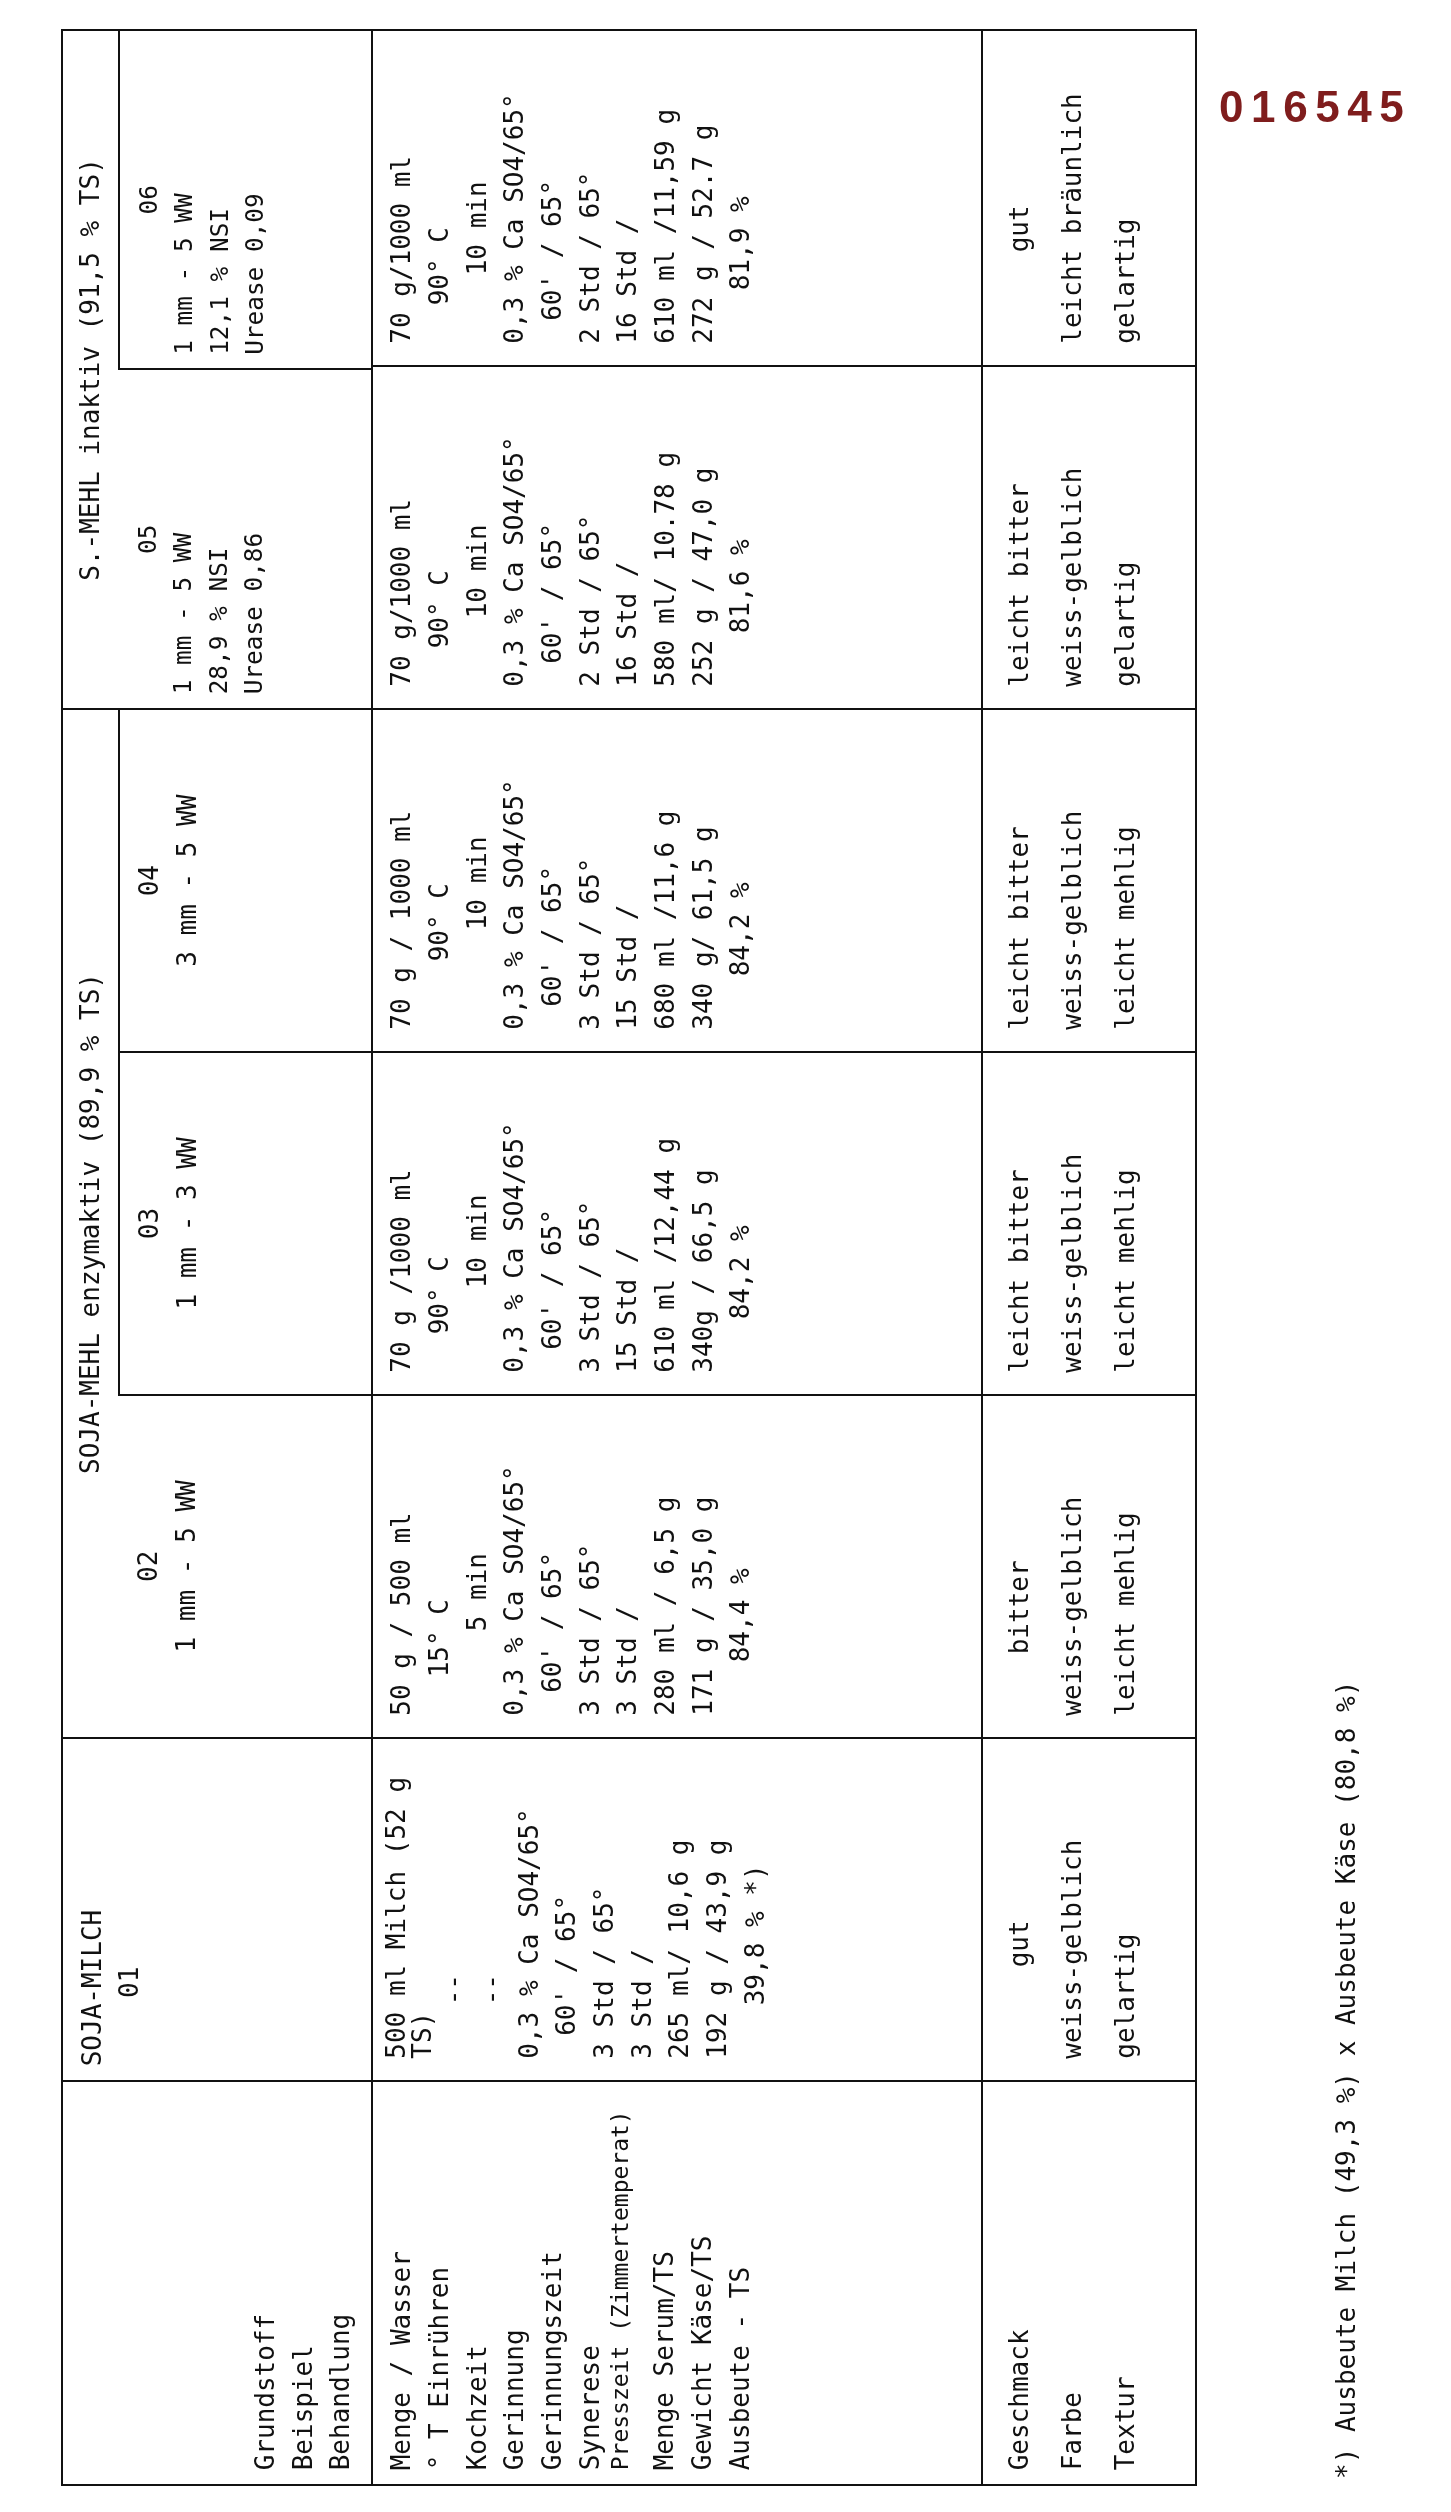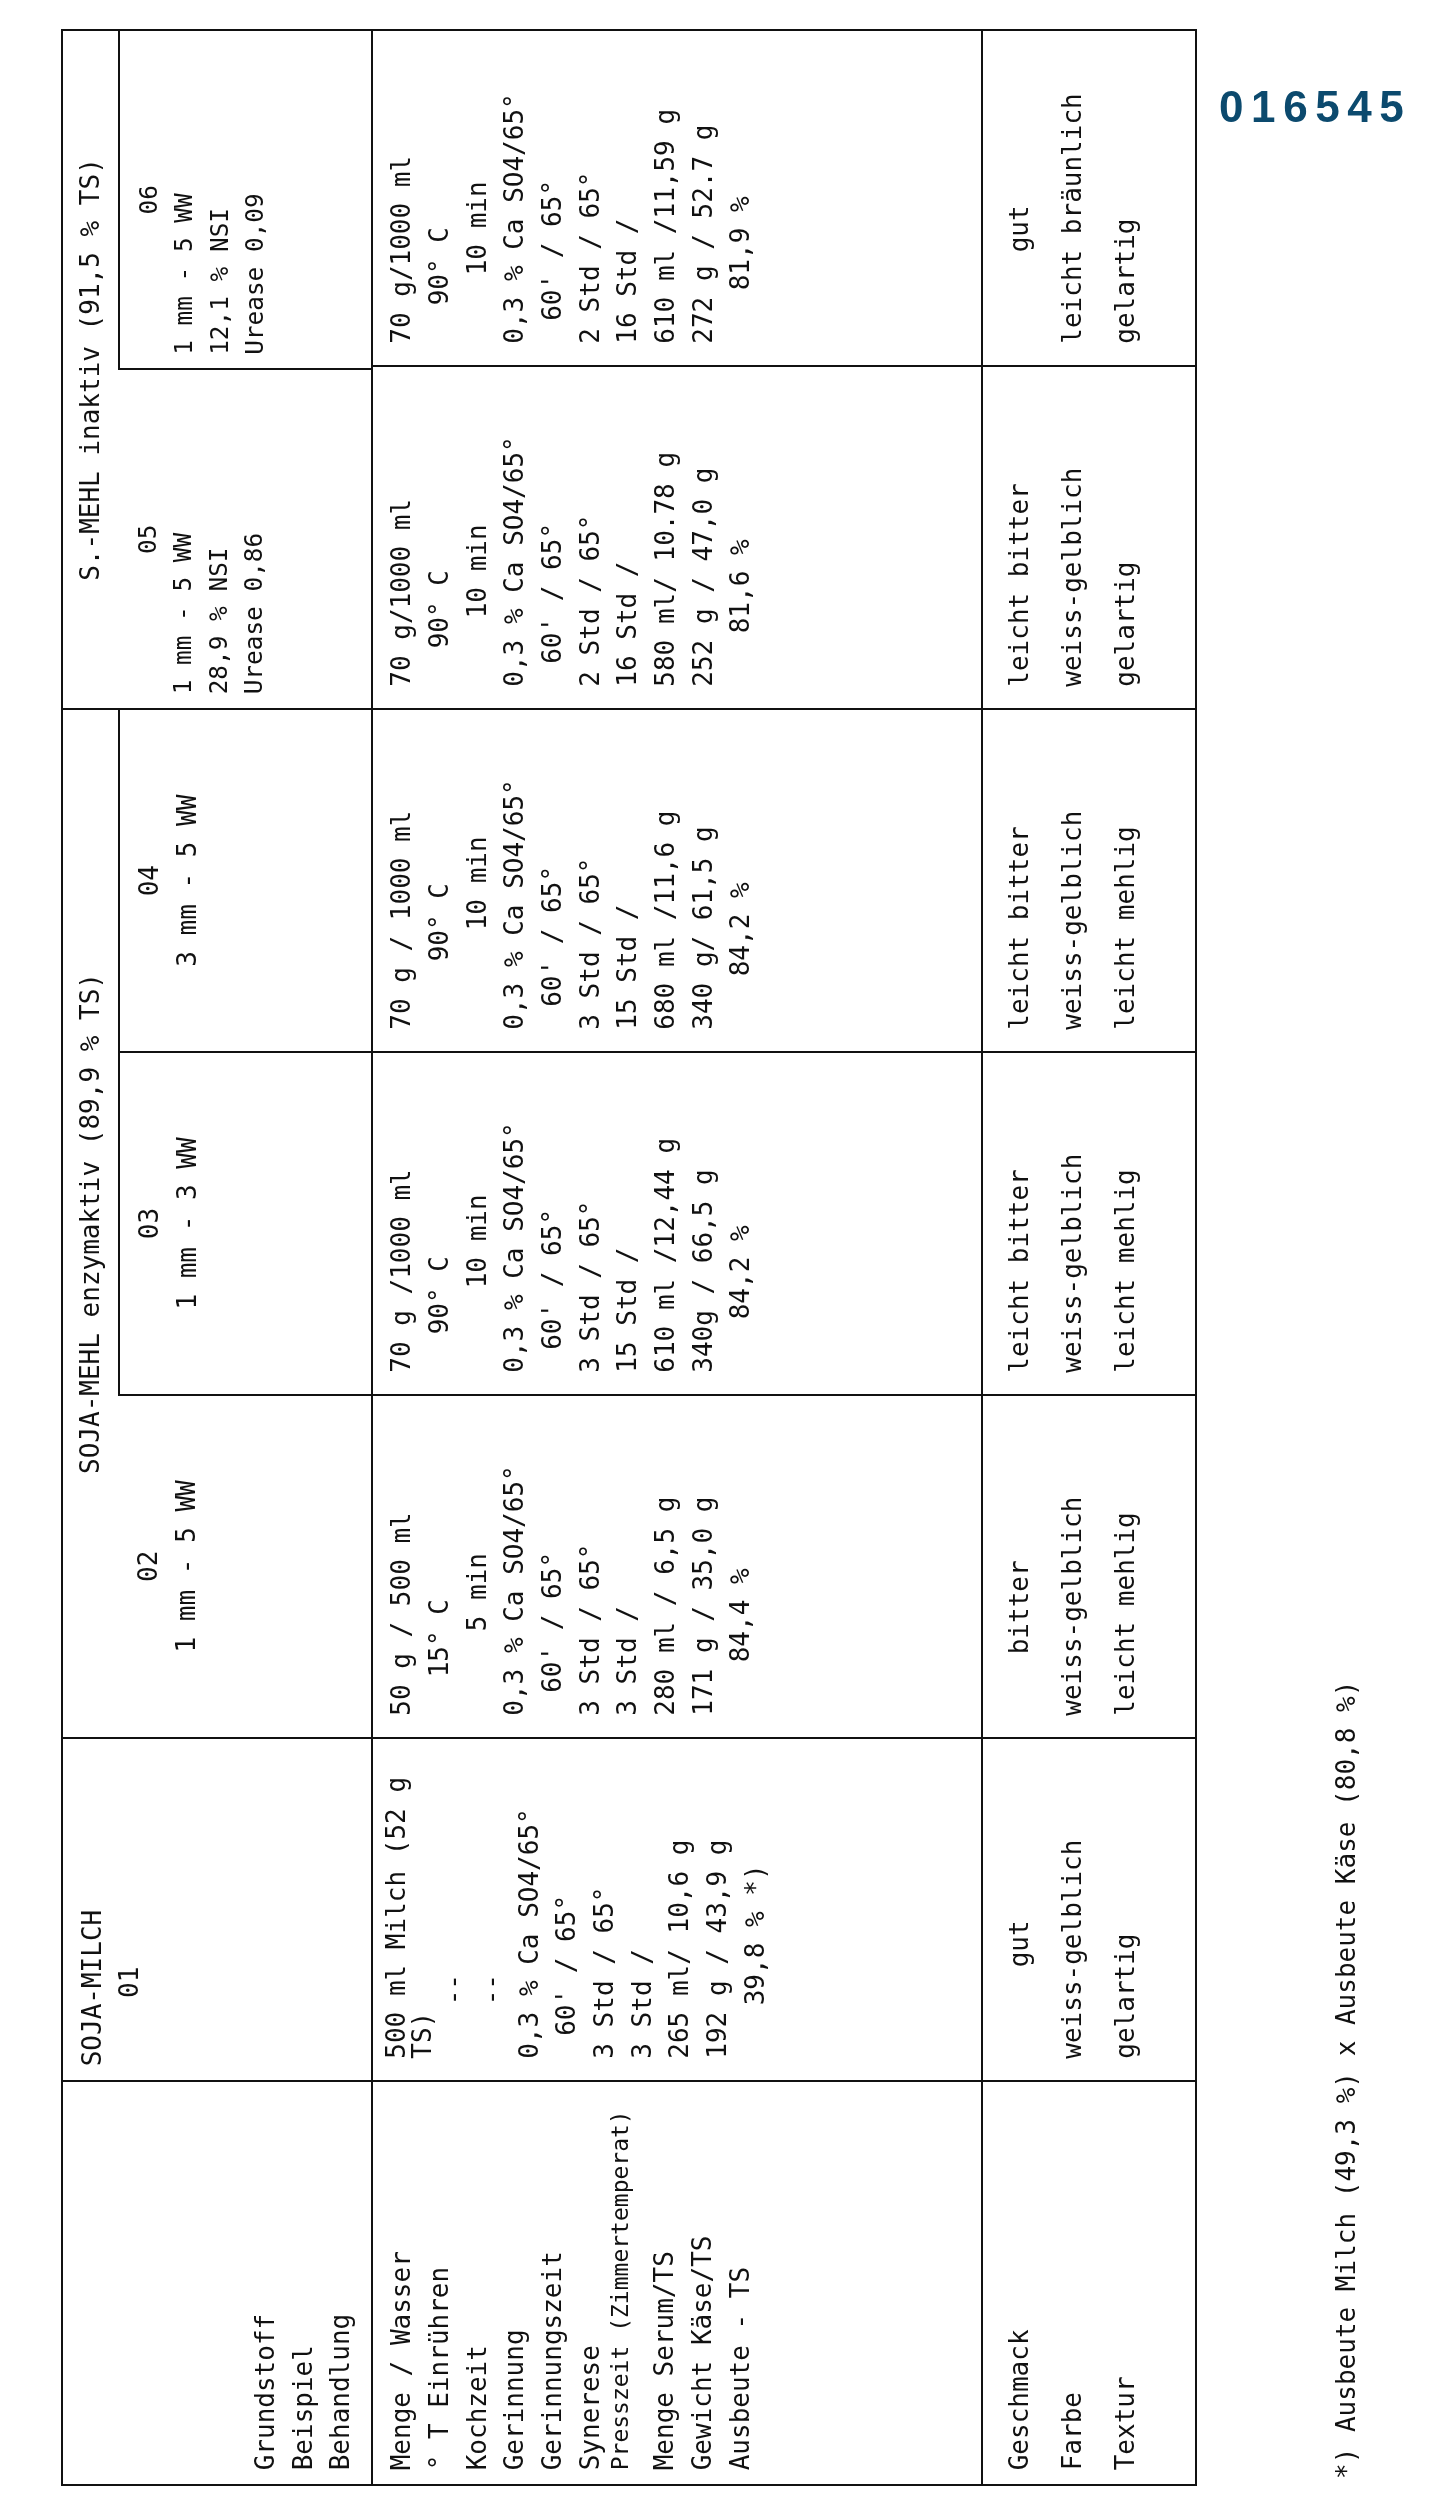--- a/index.html
+++ b/index.html
@@ -1,19 +1,19 @@
 <!DOCTYPE html>
 <html style="font-size:12.2px"><head>
 <meta charset="utf-8">
 <style>
   html,body{margin:0;padding:0;background:#fff;}
   body{width:1451px;height:2512px;position:relative;overflow:hidden;
        font-family:"DejaVu Sans Mono","Liberation Mono",monospace;color:#111;}
   .docnum{position:absolute;left:1219px;top:82px;font-family:"Liberation Sans","DejaVu Sans",sans-serif;
-          font-weight:bold;font-size:44px;letter-spacing:7.6px;color:#0c4a6e;}
+          font-weight:bold;font-size:44px;letter-spacing:7.6px;color:#7f1d1d;}
   
   .sheet{position:absolute;width:2456px;height:1136px;left:61px;top:2486px;
          transform-origin:0 0;transform:rotate(-90deg);}
   table.t{border-collapse:collapse;width:100%;height:100%;table-layout:fixed;}
   table.t td{border:2.3px solid #111;vertical-align:top;padding:10.7px 13.7px;font-size:26px;line-height:1.45;}
   .hdr td{height:229px;}
   .cen{text-align:center;}
   .lbl div, .cell div{white-space:nowrap;min-height:37px;}
   .cell div{padding-left:7.6px;}
   .sens td{height:191px;}

